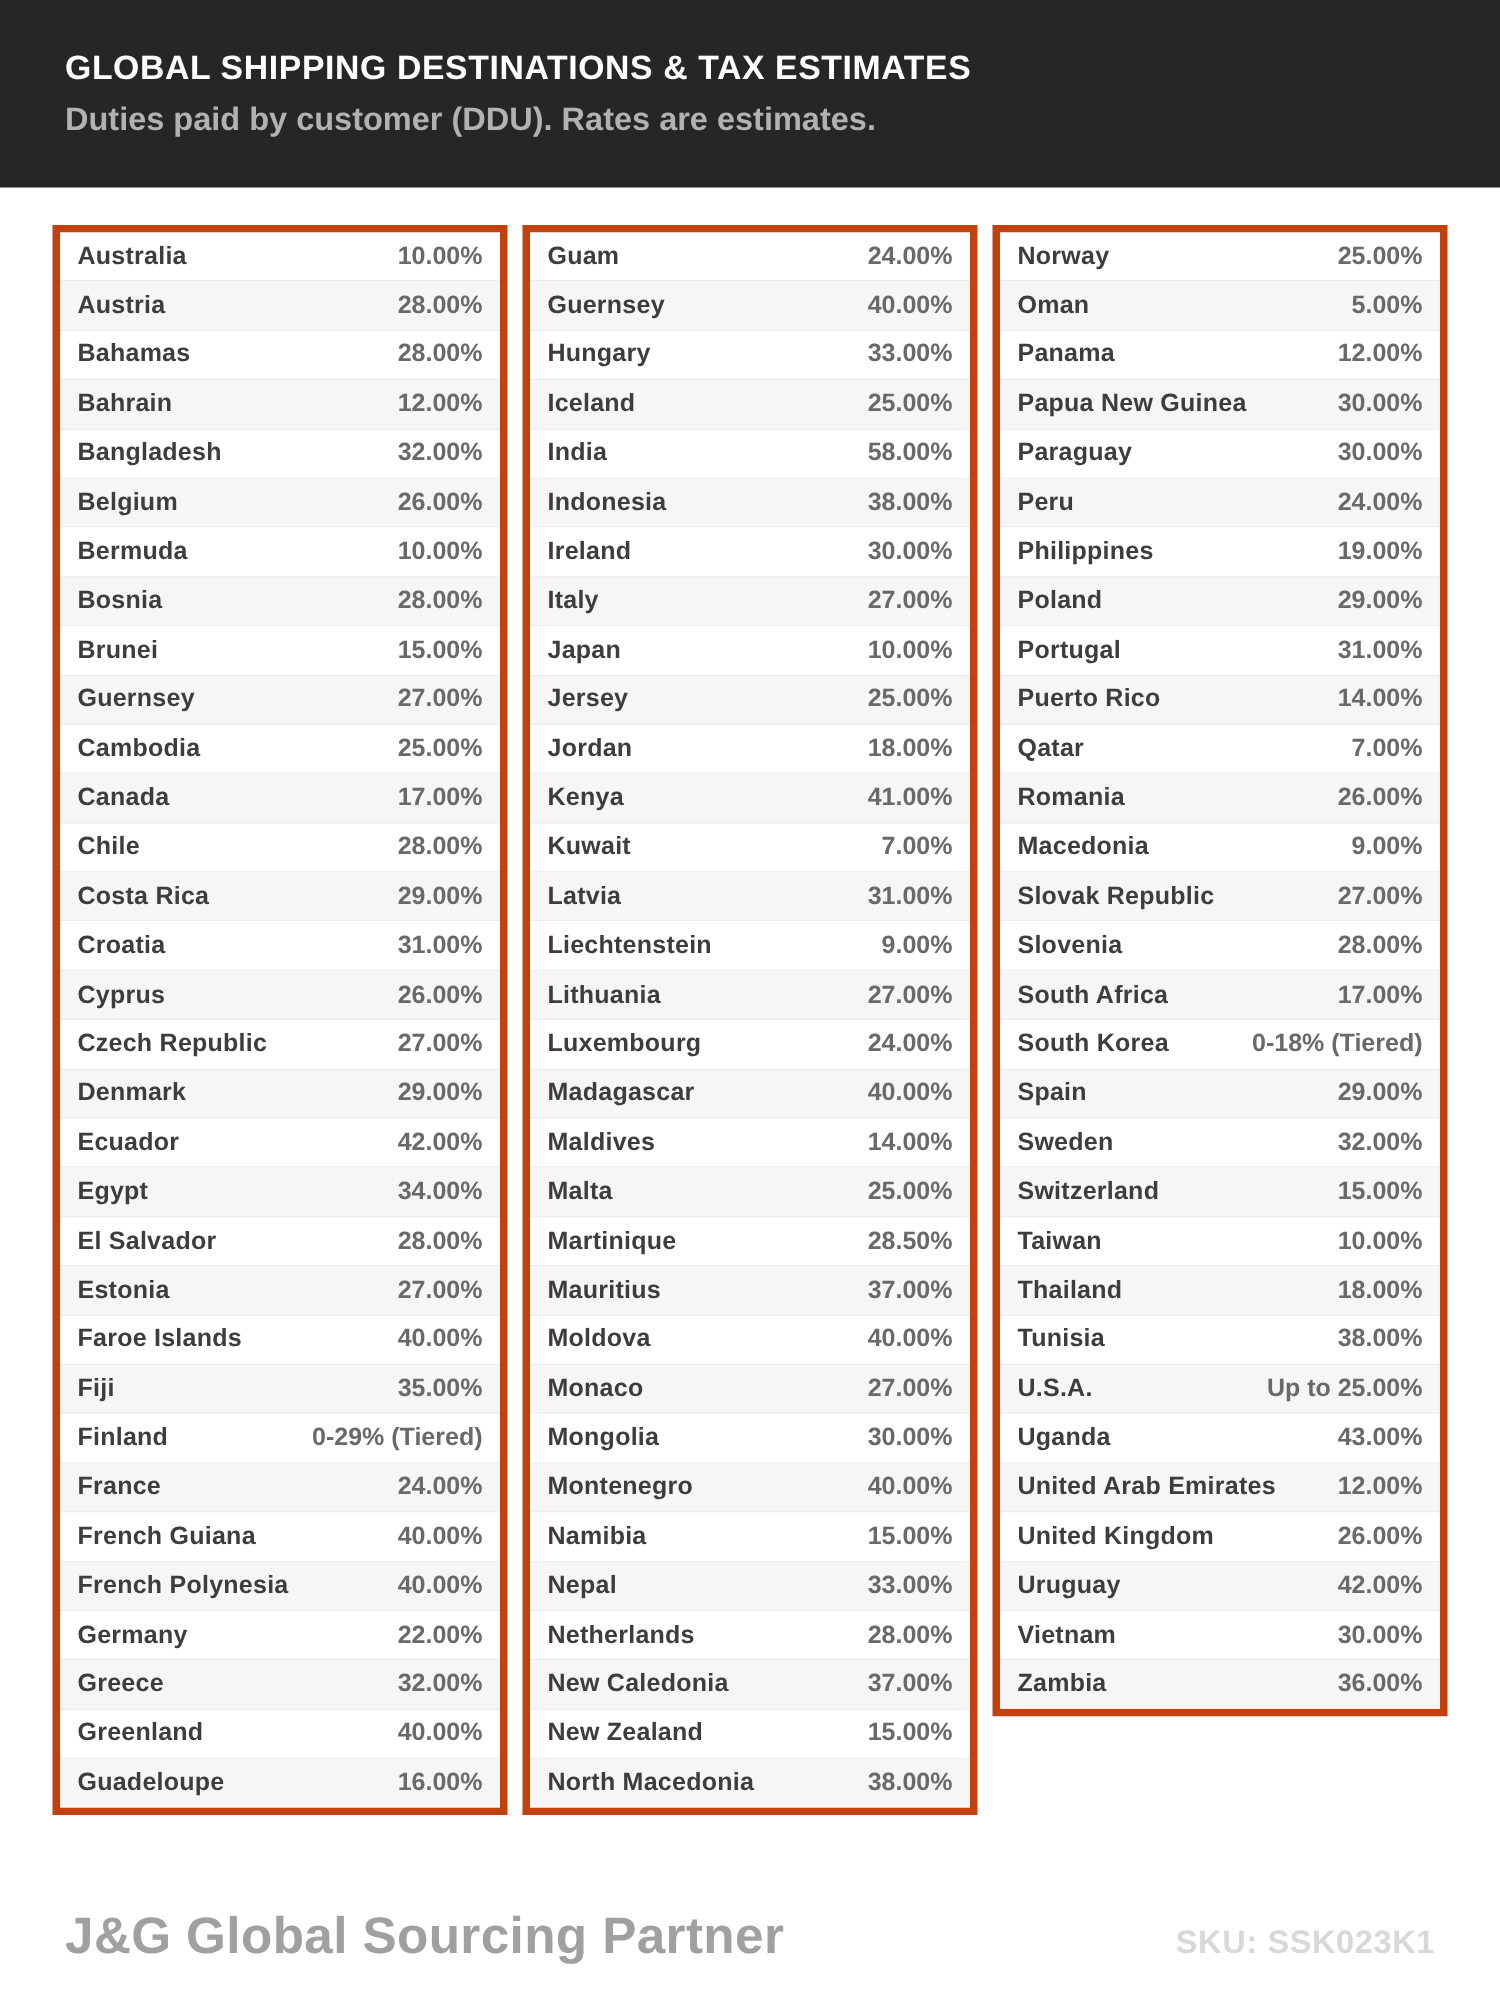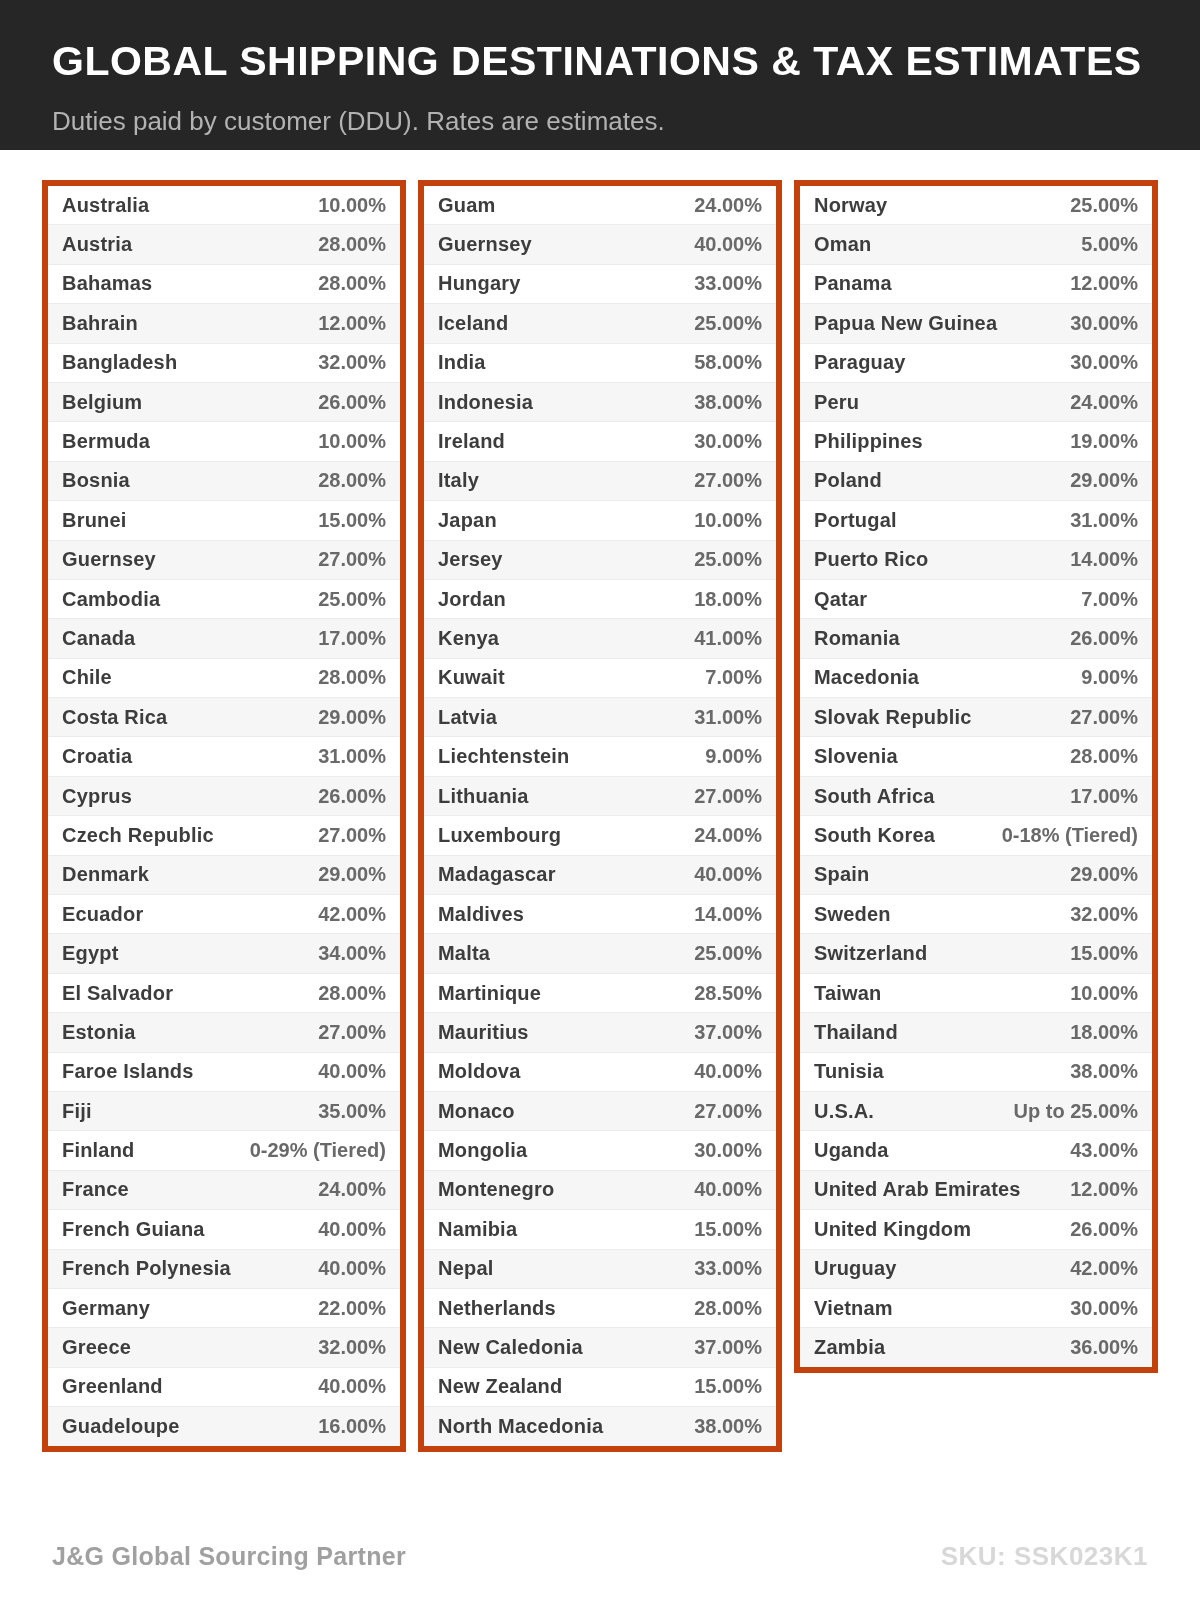--- a/index.html
+++ b/index.html
@@ -17,31 +17,31 @@
     overflow: hidden;
   }
   .header {
     background: #262626;
     padding: 40px 52px 34px 52px;
     box-sizing: border-box;
     height: 150px;
   }
   .header-title {
     color: #ffffff;
-    font-size: 41px;
+    font-size: 27px;
     font-weight: 800;
     letter-spacing: 0.5px;
     line-height: 1.05;
     white-space: nowrap;
   }
   .header-subtitle {
     color: #b2b2b2;
     font-size: 26px;
-    font-weight: 400;
-    margin-top: 23px;
+    font-weight: 700;
+    margin-top: 12px;
   }
   .table-area {
     padding: 30px 42px 0 42px;
     display: flex;
     gap: 12px;
     align-items: flex-start;
   }
   .rate-column {
     flex: 1 1 0;
     border: 6px solid #c2410c;
@@ -77,21 +77,21 @@
     left: 0;
     right: 0;
     bottom: 28px;
     padding: 0 52px;
     display: flex;
     justify-content: space-between;
     align-items: baseline;
   }
   .footer-brand {
     color: #a0a0a0;
-    font-size: 25px;
+    font-size: 41px;
     font-weight: 800;
     letter-spacing: 0.3px;
   }
   .footer-sku {
     color: #d8d8d8;
     font-size: 26px;
     font-weight: 700;
     letter-spacing: 0.5px;
   }
 </style>

